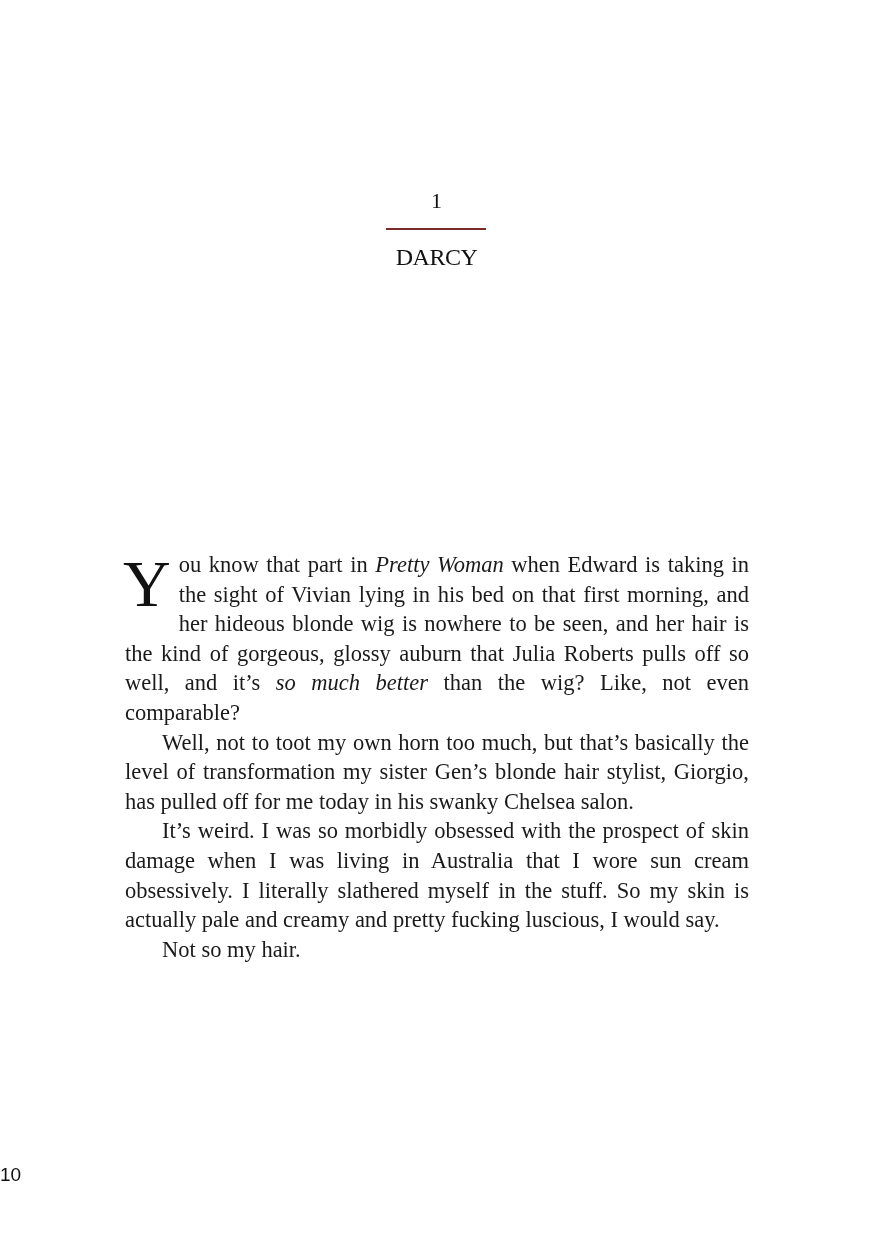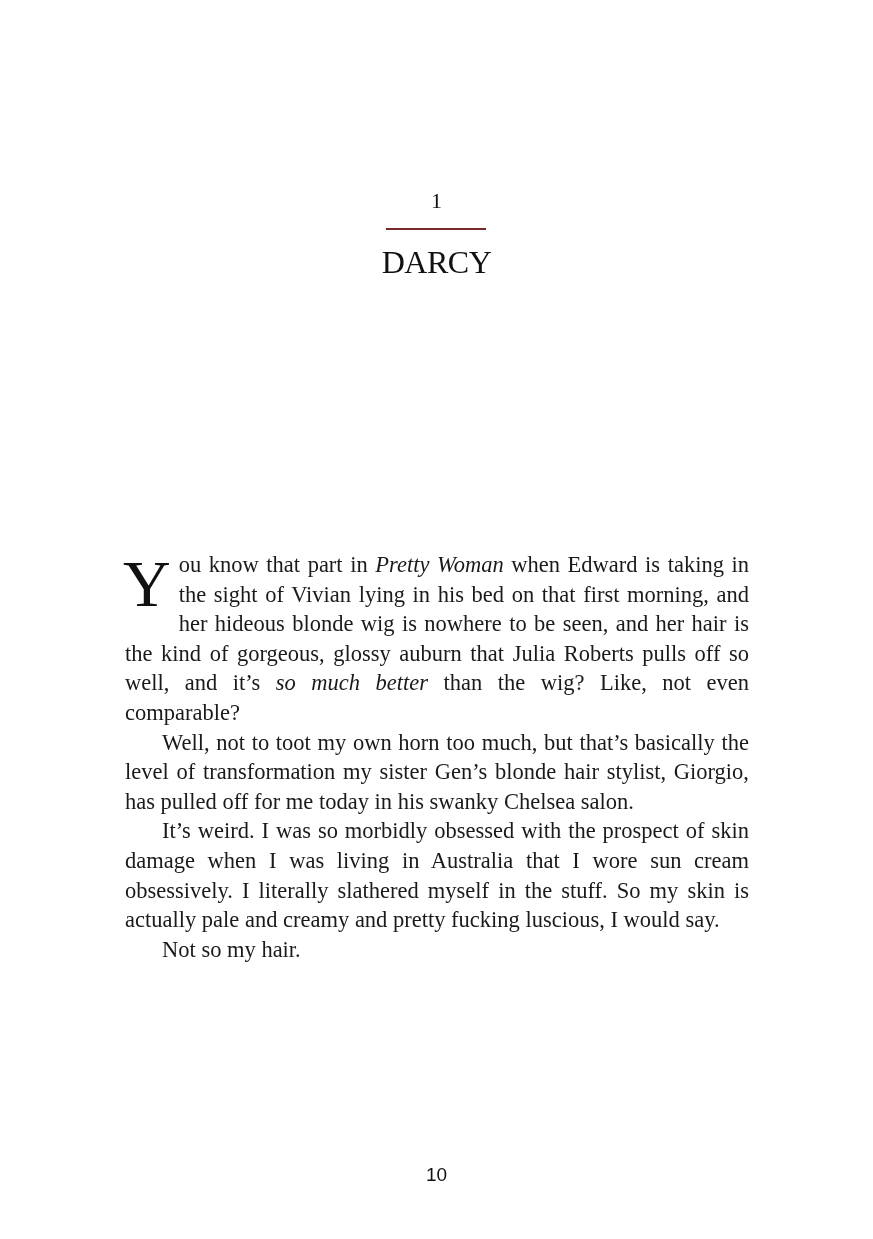--- a/index.html
+++ b/index.html
@@ -2,28 +2,28 @@
 <html><head>
 <meta charset="utf-8">
 <style>
   html, body { margin:0; padding:0; background:#ffffff; }
   body { width:873px; height:1239px; position:relative; overflow:hidden; }
   .page { position:absolute; left:0; top:0; width:873px; height:1239px; background:#fff; }
   .chapter-num { position:absolute; top:188px; left:0; width:873px; text-align:center;
     font-family:"Liberation Serif", serif; font-size:22px; color:#111; }
   .rule { position:absolute; top:228px; left:386px; width:100px; height:0; border-top:2px solid #7a2a2a; }
   .chapter-title { position:absolute; top:244px; left:0; width:873px; text-align:center;
-    font-family:"Liberation Serif", serif; font-size:32px; color:#111; letter-spacing:-0.5px; }
+    font-family:"Liberation Serif", serif; font-size:24px; color:#111; letter-spacing:-0.5px; }
   .body { position:absolute; top:550px; left:125px; width:624px;
     font-family:"Liberation Serif", serif; font-size:22.5px; line-height:29.6px; color:#1a1a1a;
     text-align:justify; }
   .body p { margin:0; text-indent:37px; }
   .body p.first { text-indent:0; }
   .dropcap { float:left; font-size:66px; line-height:56px; margin:6px 8px 0 -2px; color:#111; }
-  .page-num { position:absolute; top:1164px; left:0; width:873px; text-align:center;
+  .page-num { position:absolute; top:1164px; left:0; width:873px; 
     font-family:"Liberation Sans", sans-serif; font-size:19px; color:#111; }
 </style>
 </head>
 <body>
 
 <div class="page">
   <div class="chapter-num">1</div>
   <div class="rule"></div>
   <div class="chapter-title">DARCY</div>
 

